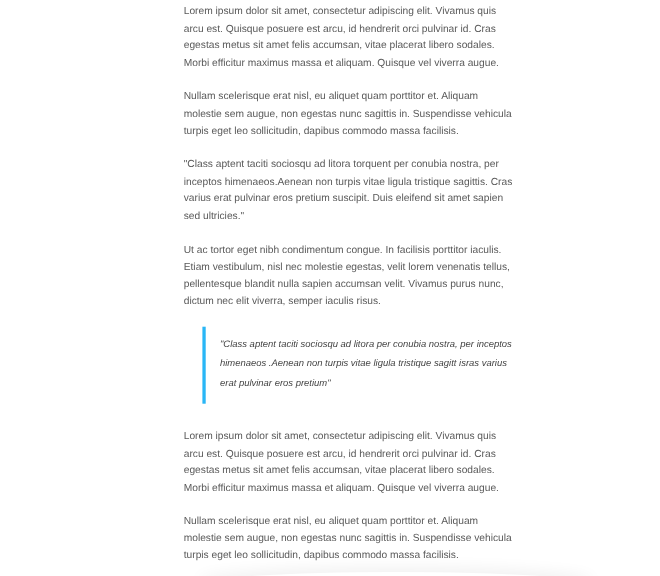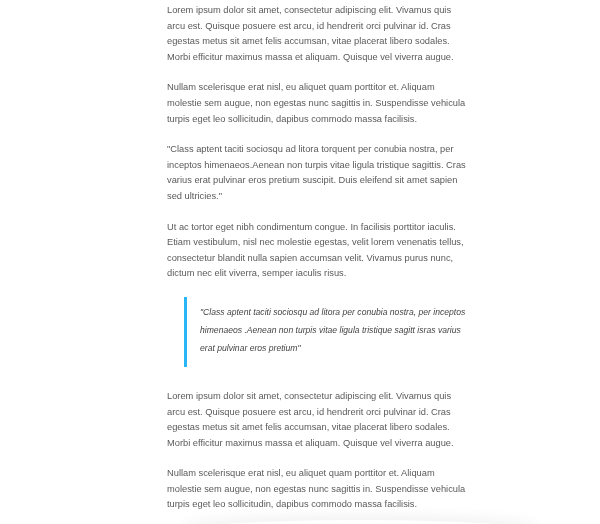--- a/index.html
+++ b/index.html
@@ -49,21 +49,21 @@
       border-radius: 50%;
     }
   </style>
 </head>
 <body>
 
 <div class="article">
   <p>Lorem ipsum dolor sit amet, consectetur adipiscing elit. Vivamus quis arcu est. Quisque posuere est arcu, id hendrerit orci pulvinar id. Cras egestas metus sit amet felis accumsan, vitae placerat libero sodales. Morbi efficitur maximus massa et aliquam. Quisque vel viverra augue.</p>
   <p>Nullam scelerisque erat nisl, eu aliquet quam porttitor et. Aliquam molestie sem augue, non egestas nunc sagittis in. Suspendisse vehicula turpis eget leo sollicitudin, dapibus commodo massa facilisis.</p>
   <p>"Class aptent taciti sociosqu ad litora torquent per conubia nostra, per inceptos himenaeos.Aenean non turpis vitae ligula tristique sagittis. Cras varius erat pulvinar eros pretium suscipit. Duis eleifend sit amet sapien sed ultricies."</p>
-  <p>Ut ac tortor eget nibh condimentum congue. In facilisis porttitor iaculis. Etiam vestibulum, nisl nec molestie egestas, velit lorem venenatis tellus, consectetur blandit nulla sapien accumsan velit. Vivamus purus nunc, dictum nec elit viverra, semper iaculis risus.</p>
+  <p>Ut ac tortor eget nibh condimentum congue. In facilisis porttitor iaculis. Etiam vestibulum, nisl nec molestie egestas, velit lorem venenatis tellus, pellentesque blandit nulla sapien accumsan velit. Vivamus purus nunc, dictum nec elit viverra, semper iaculis risus.</p>
 
   <blockquote class="quote">"Class aptent taciti sociosqu ad litora per conubia nostra, per inceptos himenaeos .Aenean non turpis vitae ligula tristique sagitt isras varius erat pulvinar eros pretium"</blockquote>
 
   <p>Lorem ipsum dolor sit amet, consectetur adipiscing elit. Vivamus quis arcu est. Quisque posuere est arcu, id hendrerit orci pulvinar id. Cras egestas metus sit amet felis accumsan, vitae placerat libero sodales. Morbi efficitur maximus massa et aliquam. Quisque vel viverra augue.</p>
   <p>Nullam scelerisque erat nisl, eu aliquet quam porttitor et. Aliquam molestie sem augue, non egestas nunc sagittis in. Suspendisse vehicula turpis eget leo sollicitudin, dapibus commodo massa facilisis.</p>
 
 </div>
 
 <div class="bottom-shadow"></div>
 

